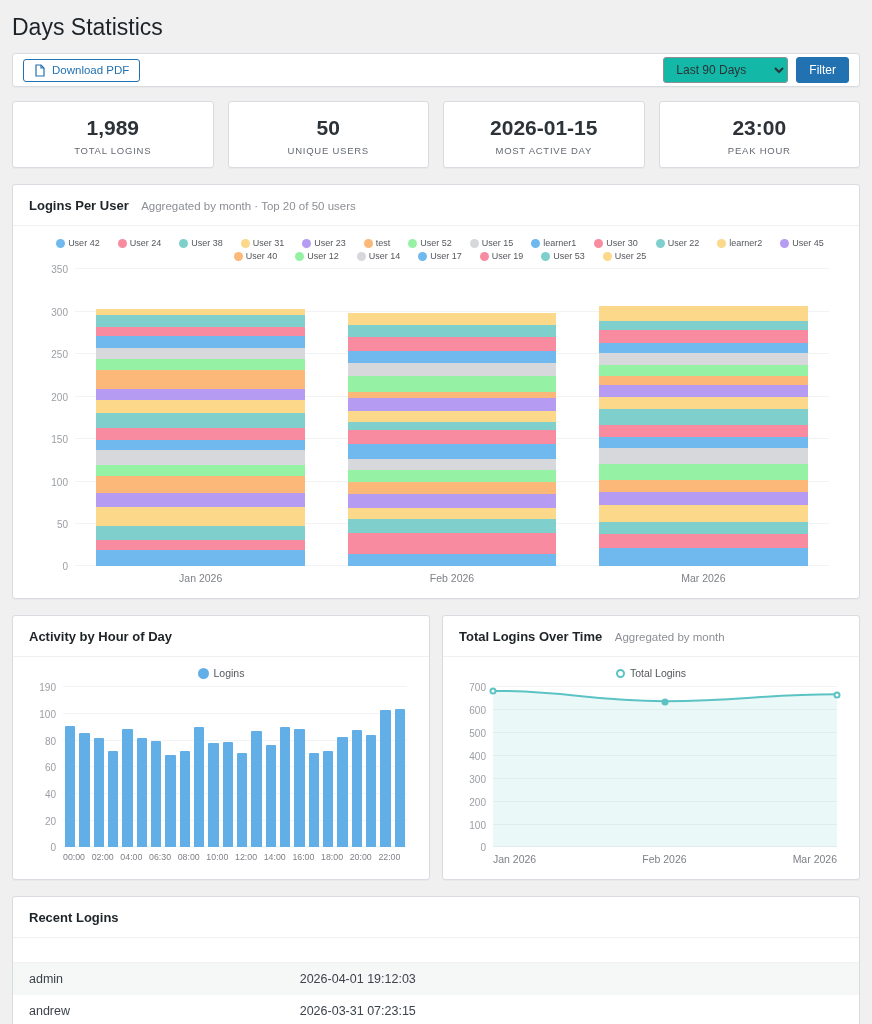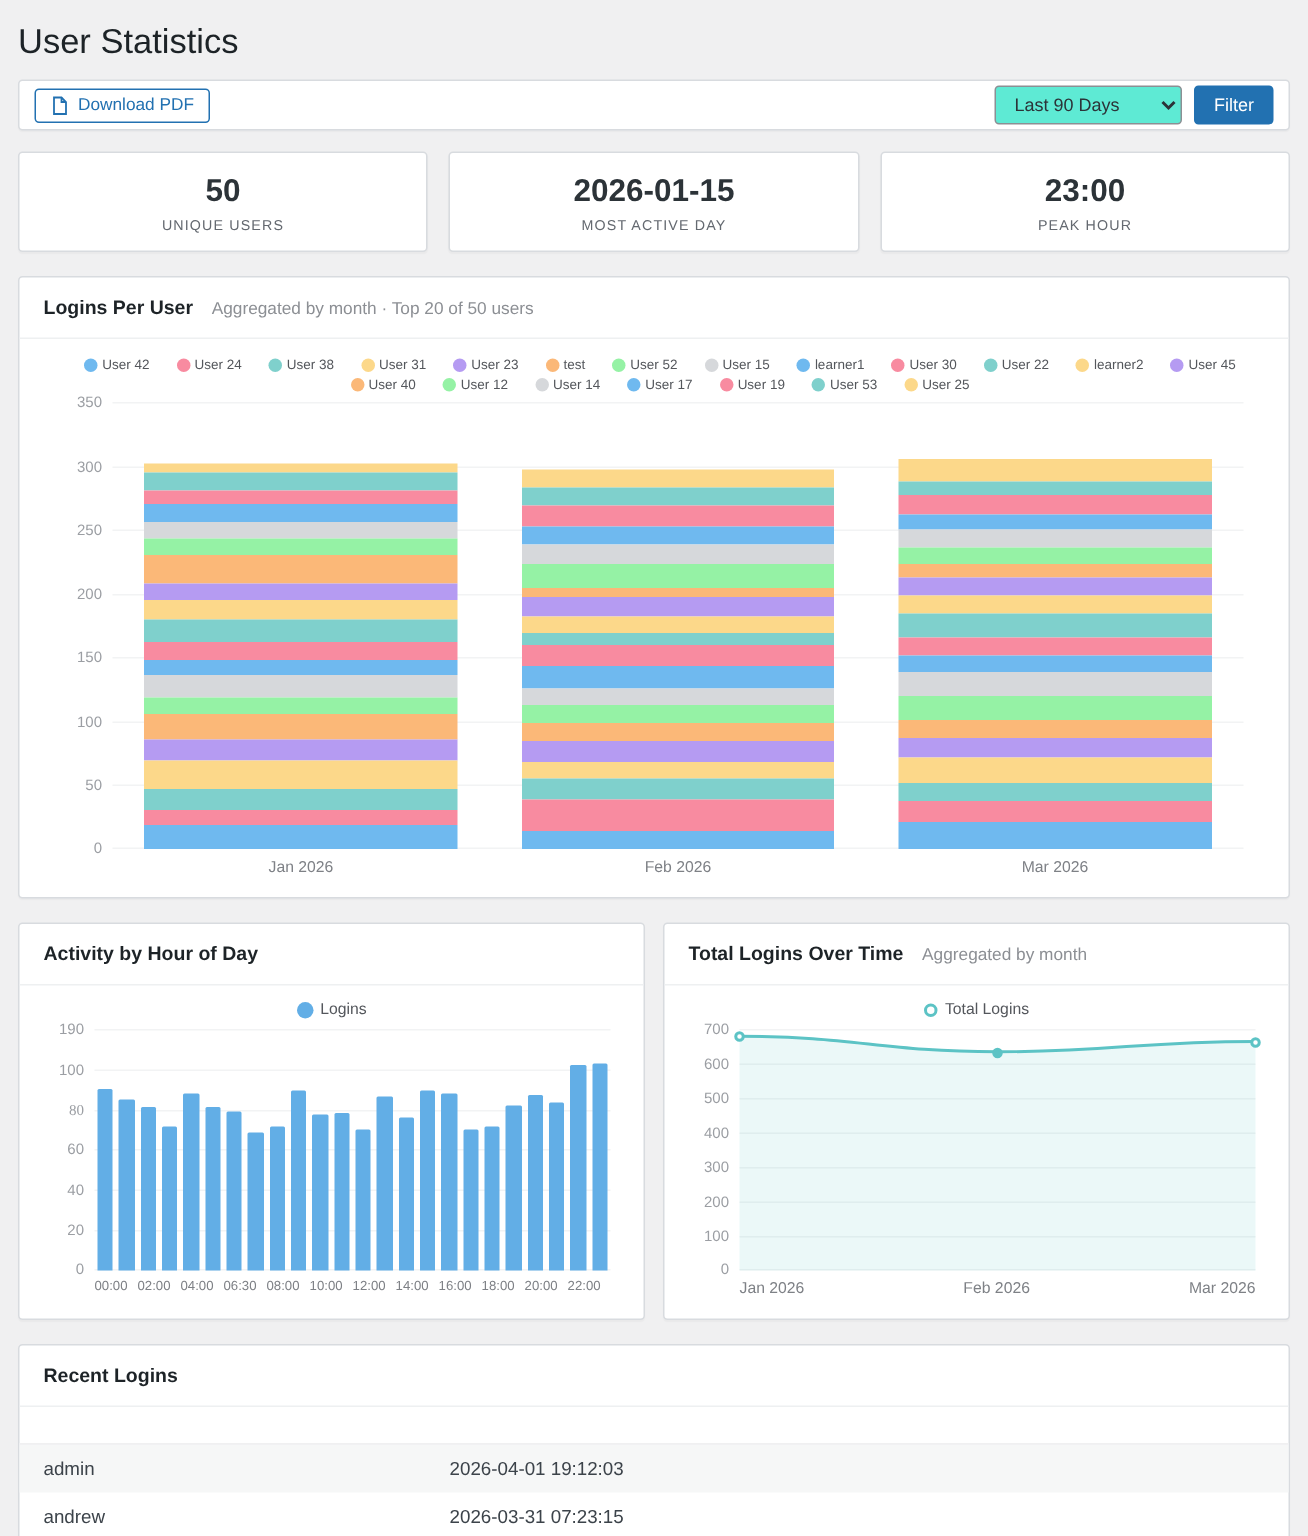--- a/index.html
+++ b/index.html
@@ -20,21 +20,21 @@
   
   .toolbar { display:flex; justify-content:space-between; align-items:center; padding:5px 10px; margin-bottom:14px; height:34px; }
   .btn-secondary {
     display:inline-flex; align-items:center; gap:6px;
     background:#fff; color:#2271b1; border:1px solid #2271b1; border-radius:3px;
     font-size:11.5px; padding:4px 10px; cursor:pointer; font-family:inherit;
   }
   .toolbar-right { display:flex; align-items:center; gap:8px; }
   select.range-select {
     font-family:inherit; font-size:12px; color:#2c3338;
-    padding:3px 24px 3px 8px; border:1px solid #8c8f94; border-radius:3px; background:#5eead4; height:26px;
+    padding:3px 24px 3px 8px; border:1px solid #8c8f94; border-radius:3px; background:#14b8a6; height:26px;
   }
   .btn-primary {
     background:#2271b1; color:#fff; border:1px solid #2271b1; border-radius:3px;
     font-size:12px; padding:4px 12px; cursor:pointer; height:26px; font-family:inherit;
   }
   
   .stats-row { display:flex; gap:14px; margin-bottom:16px; }
   .stat-card { flex:1; text-align:center; padding:12px 6px 11px 6px; }
   .stat-value { font-size:21px; font-weight:700; color:#2c3338; line-height:1.35; }
   .stat-label { font-size:9.5px; letter-spacing:.08em; color:#646970; text-transform:uppercase; margin-top:3px; }
@@ -80,41 +80,45 @@
   
   .recent-table { width:100%; border-collapse:collapse; font-size:12.5px; color:#3c434a; }
   .recent-table th { height:24px; border-bottom:1px solid #f0f0f1; }
   .recent-table td { padding:9px 16px; }
   .recent-table tr.striped { background:#f6f7f7; }
   .col-user { width:32%; }
 </style>
 </head>
 <body>
 
-<h1 class="page-title">User Statistics</h1>
+<h1 class="page-title">Days Statistics</h1>
 
 <div class="card toolbar">
   <button class="btn-secondary">
     <span style="display:inline-flex;">
       <svg width="12" height="13" viewBox="0 0 12 13" fill="none">
         <path d="M2 1 h5 l3 3 v8 h-8 z" stroke="#2271b1" stroke-width="1.2" fill="none"></path>
         <path d="M7 1 v3 h3" stroke="#2271b1" stroke-width="1.2" fill="none"></path>
       </svg>
     </span>
     <span>Download PDF</span>
   </button>
   <div class="toolbar-right">
     <select class="range-select">
       <option>Last 90 Days</option>
     </select>
     <button class="btn-primary">Filter</button>
   </div>
 </div>
 
 <div class="stats-row">
+  <div class="card stat-card">
+    <div class="stat-value">1,989</div>
+    <div class="stat-label">Total Logins</div>
+  </div>
   <div class="card stat-card">
     <div class="stat-value">50</div>
     <div class="stat-label">Unique Users</div>
   </div>
   <div class="card stat-card">
     <div class="stat-value">2026-01-15</div>
     <div class="stat-label">Most Active Day</div>
   </div>
   <div class="card stat-card">
     <div class="stat-value">23:00</div>
@@ -324,21 +328,21 @@
       <div class="plot plot-hours" id="plot-hours">
           <div class="gridline" style="bottom: 0%;"></div>
           <div class="ytick" style="bottom: 0%;">0</div>
           <div class="gridline" style="bottom: 16.6667%;"></div>
           <div class="ytick" style="bottom: 16.6667%;">20</div>
           <div class="gridline" style="bottom: 33.3333%;"></div>
           <div class="ytick" style="bottom: 33.3333%;">40</div>
           <div class="gridline" style="bottom: 50%;"></div>
           <div class="ytick" style="bottom: 50%;">60</div>
           <div class="gridline" style="bottom: 66.6667%;"></div>
-          <div class="ytick" style="bottom: 66.6667%; font-family: Liberation Serif, serif;">80</div>
+          <div class="ytick" style="bottom: 66.6667%;">80</div>
           <div class="gridline" style="bottom: 83.3333%;"></div>
           <div class="ytick" style="bottom: 83.3333%;">100</div>
           <div class="gridline" style="bottom: 100%;"></div>
           <div class="ytick" style="bottom: 100%;">190</div>
           <div class="slots">
             <div class="slot">
               <div class="hourbar" style="height: 75.8333%;"></div>
             </div>
             <div class="slot">
               <div class="hourbar" style="height: 71.6667%;"></div>

